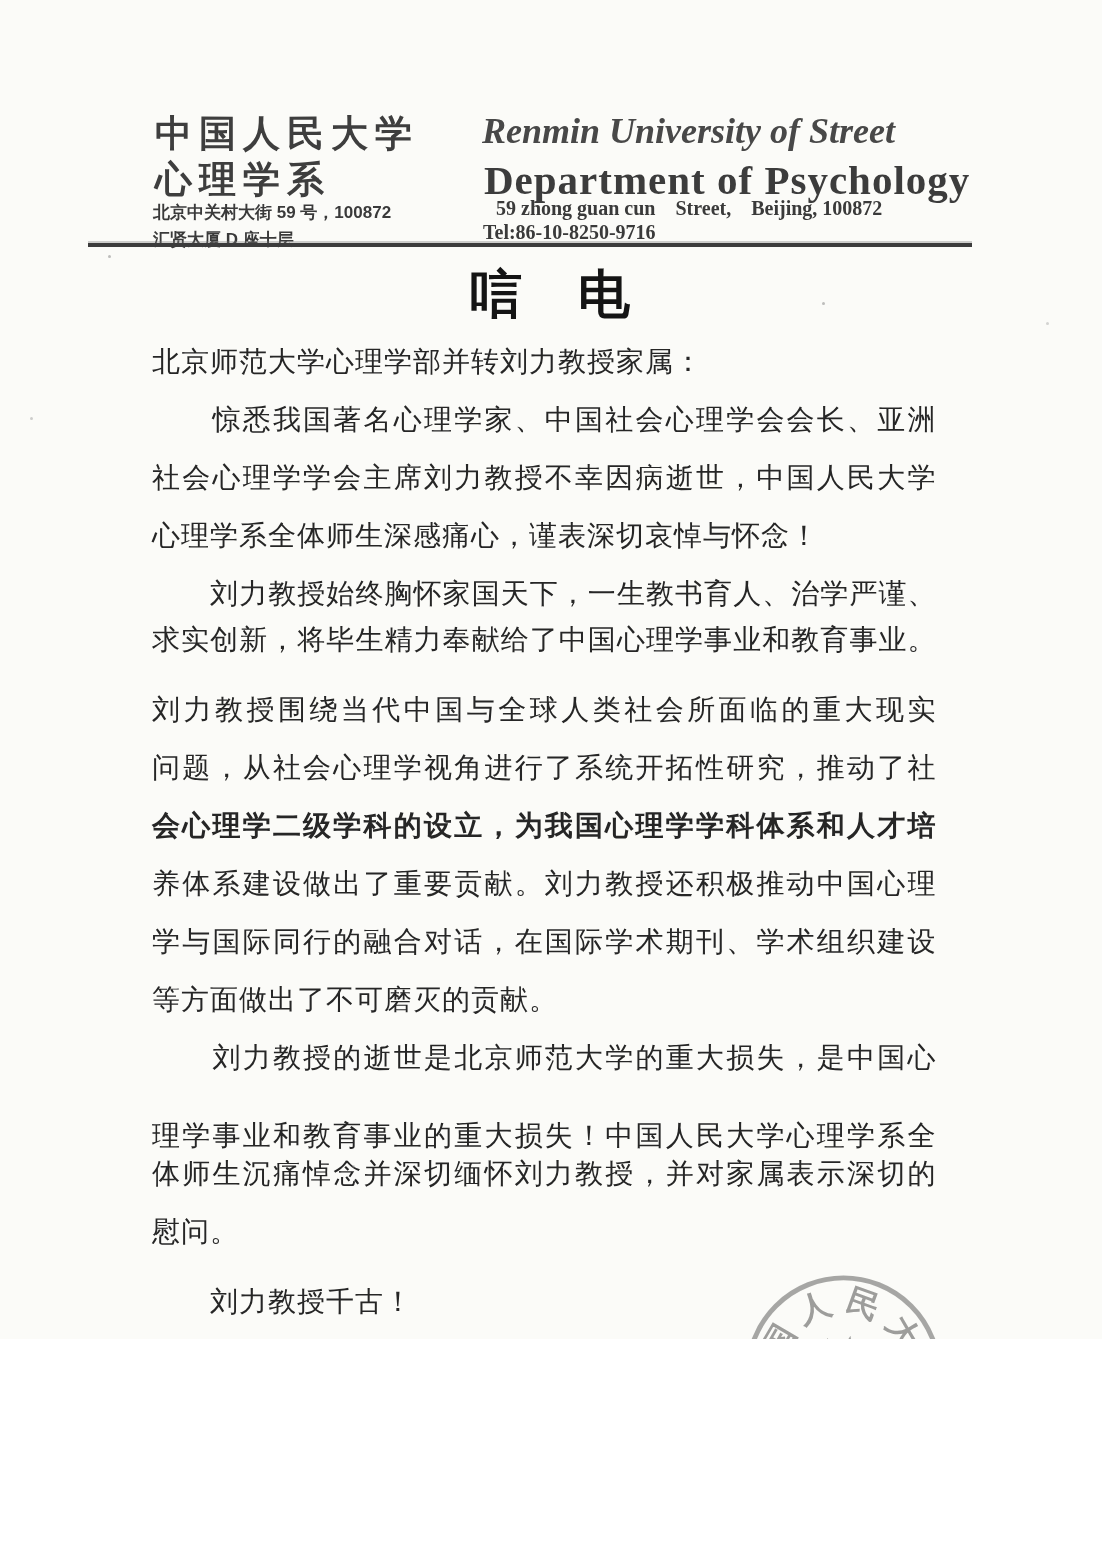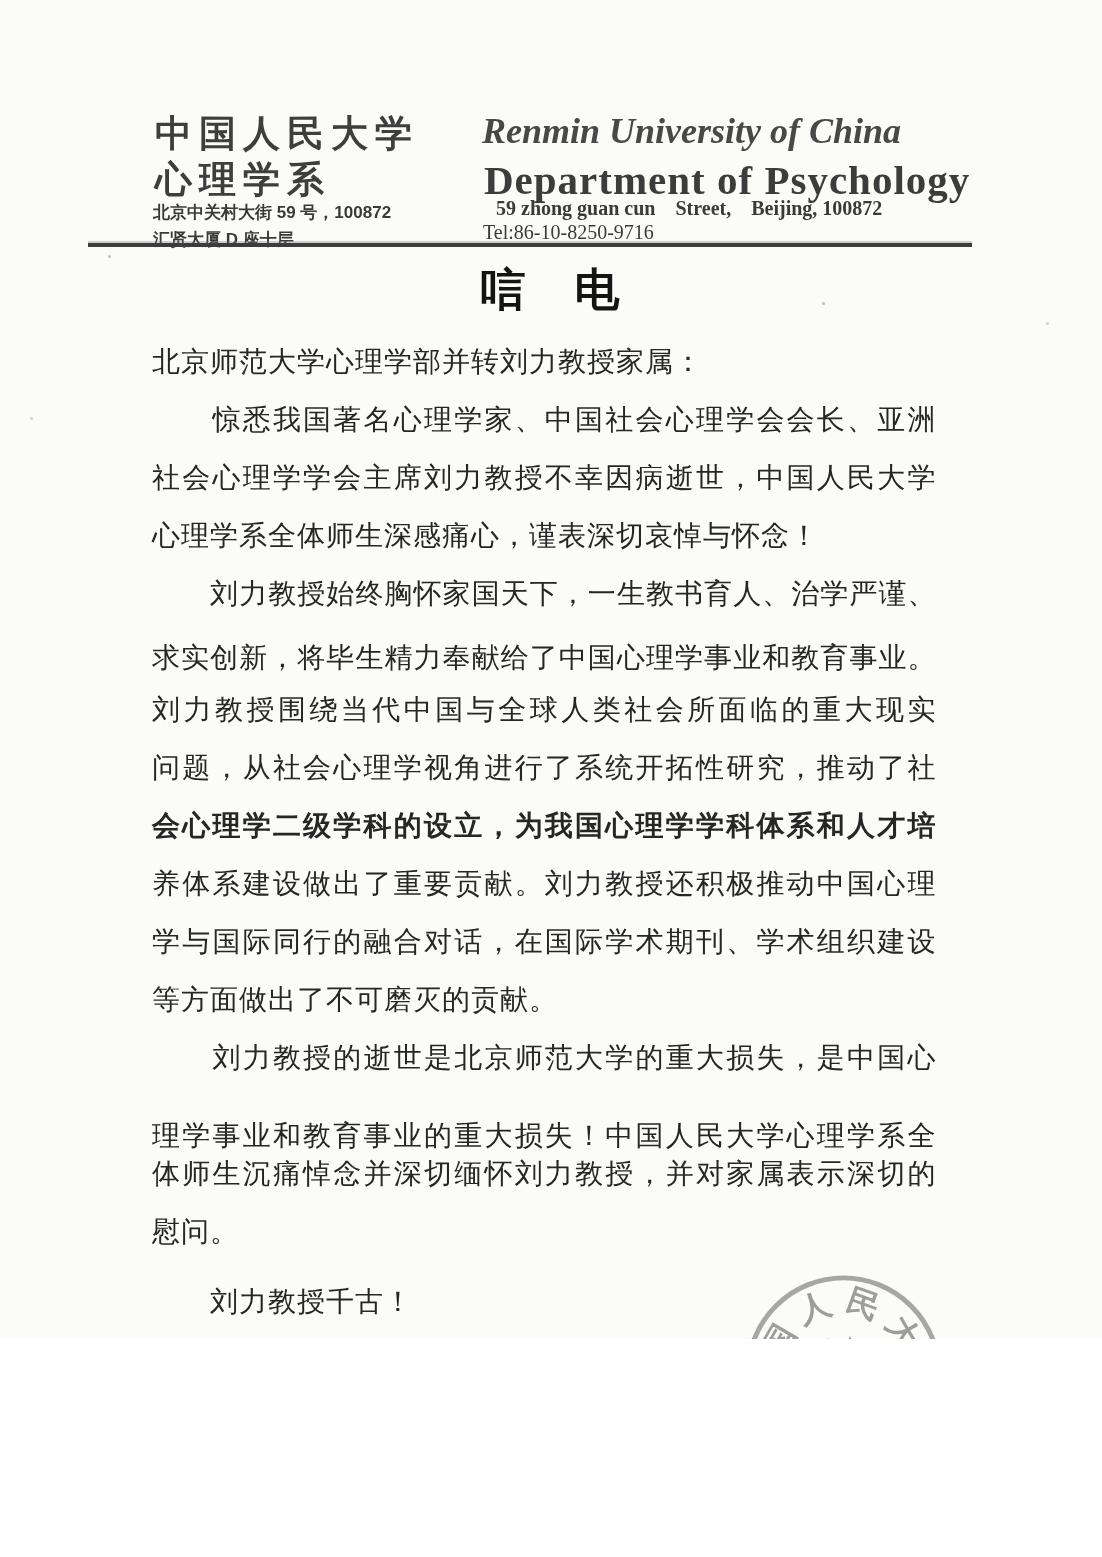--- a/index.html
+++ b/index.html
@@ -20,26 +20,26 @@
   .cn-addr{
     font-family:"Liberation Sans", sans-serif;
     font-weight:700;font-size:17px;color:#3a3a3a;white-space:pre;
   }
   .en-name{
     font-family:"Liberation Serif", serif;
     font-style:italic;font-weight:700;font-size:36px;color:#484848;white-space:pre;
   }
   .en-dept{font-weight:700;font-size:41px;color:#3c3c3c;white-space:pre;letter-spacing:1px;}
   .en-addr{font-weight:700;font-size:20px;color:#3a3a3a;white-space:pre;}
-  .en-tel{font-weight:400;font-size:20px;color:#3a3a3a;white-space:pre;}
+  .en-tel{font-weight:700;font-size:20px;color:#3a3a3a;white-space:pre;}
   .rule{background:#3c3c3c;height:4px;box-shadow:0 -2px 0 rgba(120,120,120,.35);}
   
   .doc-title{
     left:0;right:0;text-align:center;
-    font-weight:700;font-size:45px;color:#141414;
+    font-weight:700;font-size:52px;color:#141414;
     letter-spacing:2px;white-space:pre;
   }
   
   .bline{
     left:152px;width:784px;
     font-size:28px;color:#262626;line-height:44px;
     letter-spacing:1px;white-space:pre;
   }
   .just{
     white-space:normal;
@@ -65,35 +65,35 @@
 </head>
 <body>
 
 <div class="page">
 
   <div class="abs cn-name" style="left:155px;top:112px;">中国人民大学</div>
   <div class="abs cn-name" style="left:155px;top:158px;">心理学系</div>
   <div class="abs cn-addr" style="left:153px;top:201px;">北京中关村大街 59 号，100872</div>
   <div class="abs cn-addr" style="left:153px;top:228px;">汇贤大厦 D 座十层</div>
 
-  <div class="abs en-name" style="left:482px;top:110px;">Renmin University of China</div>
+  <div class="abs en-name" style="left:482px;top:110px;">Renmin University of Street</div>
   <div class="abs en-dept" style="left:484px;top:156px;">Department of Psychology</div>
   <div class="abs en-addr" style="left:496px;top:197px;">59 zhong guan cun    Street,    Beijing, 100872</div>
   <div class="abs en-tel" style="left:483px;top:221px;">Tel:86-10-8250-9716</div>
 
   <div class="abs rule" style="left:88px;top:243px;width:884px;"></div>
 
   <div class="abs doc-title" style="top:260px;">唁　电</div>
 
   <div class="abs bline just" style="top:398px;">　　惊悉我国著名心理学家、中国社会心理学会会长、亚洲</div>
   <div class="abs bline" style="top:340px;">北京师范大学心理学部并转刘力教授家属：</div>
   <div class="abs bline just" style="top:456px;">社会心理学学会主席刘力教授不幸因病逝世，中国人民大学</div>
   <div class="abs bline" style="top:514px;">心理学系全体师生深感痛心，谨表深切哀悼与怀念！</div>
   <div class="abs bline just" style="top:572px;">　　刘力教授始终胸怀家国天下，一生教书育人、治学严谨、</div>
-  <div class="abs bline just" style="top:636px;">求实创新，将毕生精力奉献给了中国心理学事业和教育事业。</div>
+  <div class="abs bline just" style="top:618px;">求实创新，将毕生精力奉献给了中国心理学事业和教育事业。</div>
   <div class="abs bline just" style="top:688px;">刘力教授围绕当代中国与全球人类社会所面临的重大现实</div>
   <div class="abs bline just" style="top:746px;">问题，从社会心理学视角进行了系统开拓性研究，推动了社</div>
   <div class="abs bline just" style="top:804px;font-weight:bold;">会心理学二级学科的设立，为我国心理学学科体系和人才培</div>
   <div class="abs bline just" style="top:862px;">养体系建设做出了重要贡献。刘力教授还积极推动中国心理</div>
   <div class="abs bline just" style="top:920px;">学与国际同行的融合对话，在国际学术期刊、学术组织建设</div>
   <div class="abs bline" style="top:978px;">等方面做出了不可磨灭的贡献。</div>
   <div class="abs bline just" style="top:1036px;">　　刘力教授的逝世是北京师范大学的重大损失，是中国心</div>
   <div class="abs bline just" style="top:1094px;margin-top:20px;">理学事业和教育事业的重大损失！中国人民大学心理学系全</div>
   <div class="abs bline just" style="top:1152px;">体师生沉痛悼念并深切缅怀刘力教授，并对家属表示深切的</div>
   <div class="abs bline" style="top:1210px;">慰问。</div>

